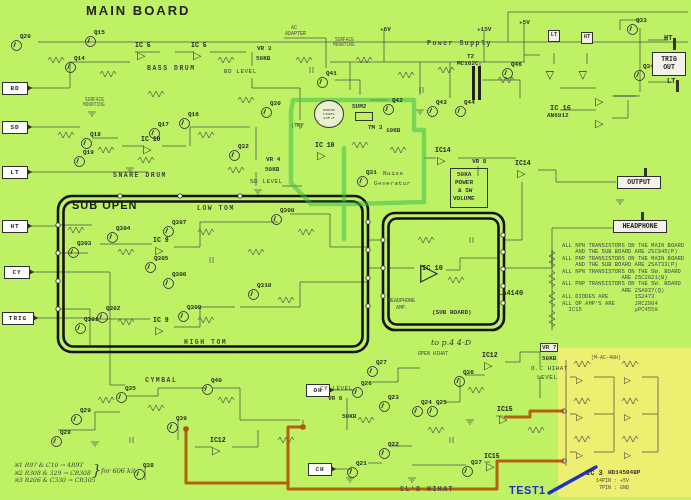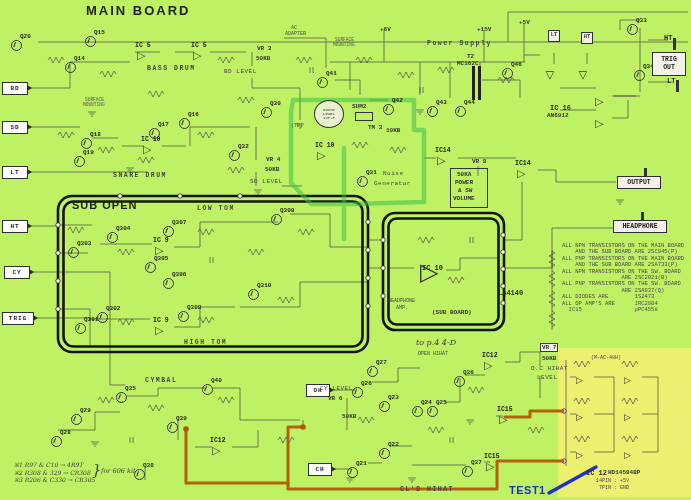--- a/index.html
+++ b/index.html
@@ -529,21 +529,21 @@
   <div class="lab sec" style="left: 147px; top: 65px;">BASS DRUM</div>
       <div class="lab sec" style="left: 113px; top: 172px;">SNARE DRUM</div>
       <div class="lab sec" style="left: 197px; top: 205px;">LOW TOM</div>
       <div class="lab sec" style="left: 184px; top: 339px;">HIGH TOM</div>
       <div class="lab sec" style="left: 145px; top: 377px;">CYMBAL</div>
       <div class="lab sec" style="left: 400px; top: 486px;">CL'D HIHAT</div>
       <div class="lab sec" style="left: 427px; top: 40px;">Power Supply</div>
       <div class="lab t6" style="left: 383px; top: 170px;">Noise</div>
       <div class="lab t6" style="left: 374px; top: 180px;">Generator</div>
       <div class="lab t5" style="left: 418px; top: 351px;">OPEN HIHAT</div>
-      <div class="lab hand" style="left: 416px; top: 338px;">to p.4 4-D</div>
+      <div class="lab hand" style="left: 431px; top: 338px;">to p.4 4-D</div>
       <div class="lab t5" style="left: 388px; top: 298px;">HEADPHONE</div>
       <div class="lab t5" style="left: 396px; top: 305px;">AMP.</div>
       <div class="lab b6" style="left: 257px; top: 45px;">VR 3</div>
       <div class="lab b6" style="left: 256px; top: 55px;">50KB</div>
       <div class="lab t6" style="left: 224px; top: 68px;">BD LEVEL</div>
       <div class="lab b6" style="left: 266px; top: 156px;">VR 4</div>
       <div class="lab b6" style="left: 265px; top: 166px;">50KB</div>
       <div class="lab t6" style="left: 250px; top: 178px;">SD LEVEL</div>
       <div class="lab b6" style="left: 328px; top: 395px;">VR 6</div>
       <div class="lab b6" style="left: 342px; top: 413px;">50KB</div>
@@ -573,21 +573,21 @@
       <div class="lab t5" style="left: 291px; top: 25px;">AC</div>
       <div class="lab t5" style="left: 285px; top: 31px;">ADAPTER</div>
       <div class="lab t4" style="left: 85px; top: 97px;">SURFACE</div>
       <div class="lab t4" style="left: 83px; top: 102px;">MOUNTING</div>
       <div class="lab t4" style="left: 335px; top: 37px;">SURFACE</div>
       <div class="lab t4" style="left: 333px; top: 42px;">MOUNTING</div>
       <div class="lab b7" style="left: 664px; top: 34px;">HT</div>
       <div class="lab b7" style="left: 667px; top: 77px;">LT</div>
       <div class="lab vfl" style="left: 548px; top: 30px;">LT</div>
       <div class="lab vfl" style="left: 581px; top: 32px;">HT</div>
-      <div class="lab b7" style="left: 586px; top: 469px;">IC 12</div>
+      <div class="lab b7" style="left: 586px; top: 469px;">IC 3</div>
       <div class="lab b6" style="left: 608px; top: 469px;">HD14584BP</div>
       <div class="lab t5" style="left: 596px; top: 478px;">14PIN : +5V</div>
       <div class="lab t5" style="left: 599px; top: 485px;">7PIN : GND</div>
       <div class="lab t5" style="left: 591px; top: 355px;">(M-AC-48H)</div>
     </div>
 
   <div class="vr8box"></div>
 
   <div class="noise-c">
     <span>NOISE</span>

